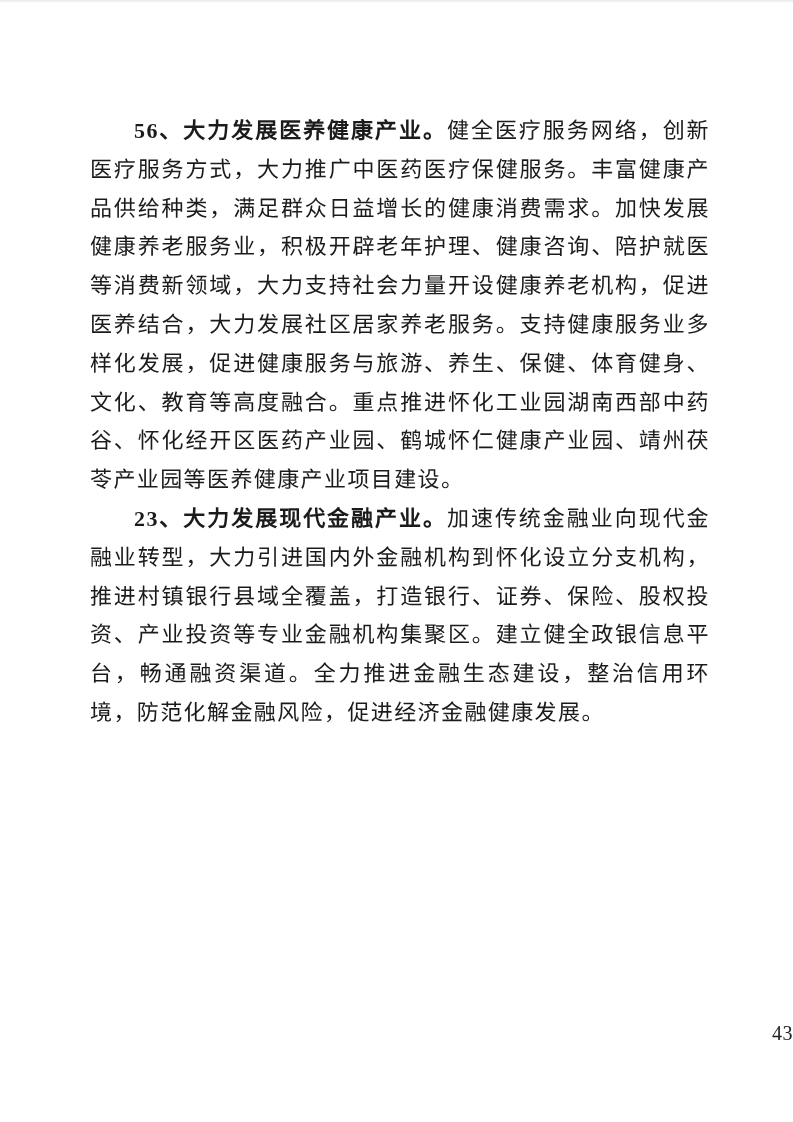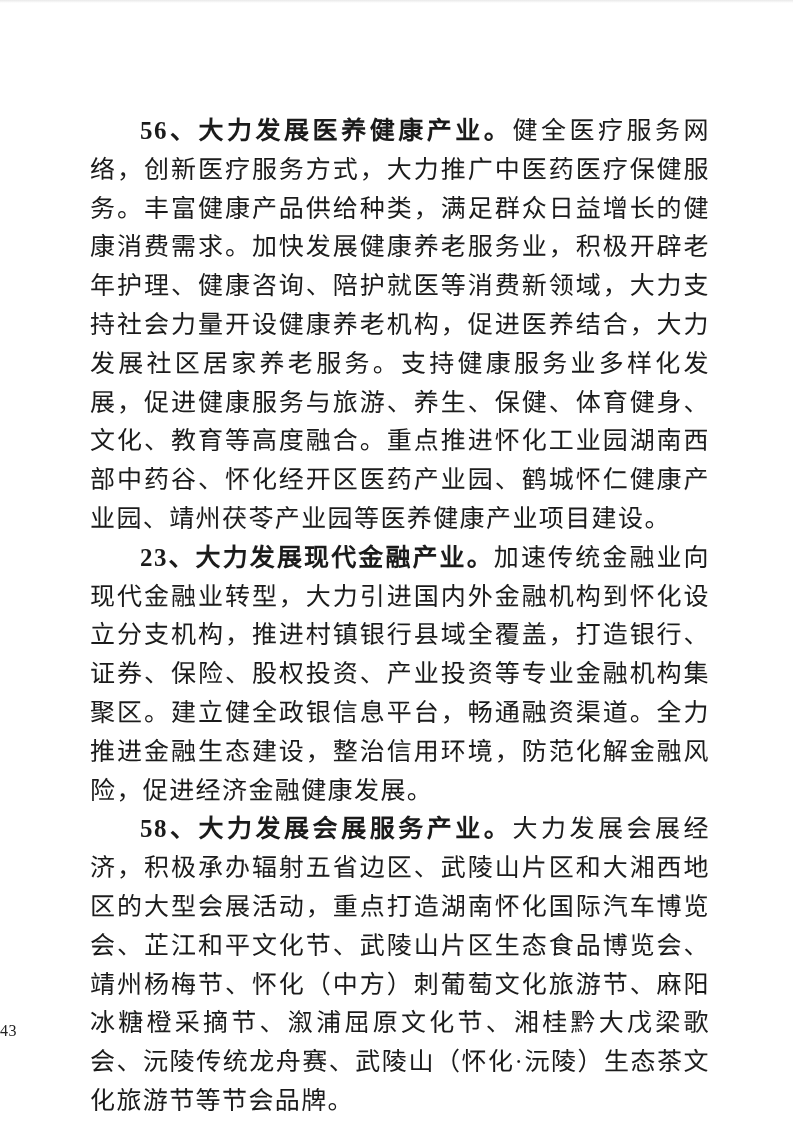--- a/index.html
+++ b/index.html
@@ -26,52 +26,51 @@
     background: linear-gradient(#e9e9e9, #ffffff);
   }
   .content {
     position: absolute;
     top: 112px;
     left: 90px;
     width: 620px;
   }
   .para {
     margin: 0;
-    font-size: 25px;
+    font-size: 22px;
     line-height: 38.8px;
     letter-spacing: 1.4px;
     text-align: justify;
     text-justify: inter-ideograph;
     text-indent: 2em;
   }
   .para-heading {
     font-weight: 700;
   }
   .para-body {
     font-weight: 400;
   }
   .page-number {
     position: absolute;
     top: 1022px;
     left: 0;
     width: 100%;
-    text-align: left;
-    font-size: 16px;
+    text-align: right;
+    font-size: 20px;
     letter-spacing: 0.5px;
     color: #222222;
   }
 </style>
 </head>
 <body>
 
 <div class="page">
   <div class="scan-edge"></div>
 
   <div class="content">
     <p class="para"><span class="para-heading">56、大力发展医养健康产业。</span><span class="para-body">健全医疗服务网络，创新医疗服务方式，大力推广中医药医疗保健服务。丰富健康产品供给种类，满足群众日益增长的健康消费需求。加快发展健康养老服务业，积极开辟老年护理、健康咨询、陪护就医等消费新领域，大力支持社会力量开设健康养老机构，促进医养结合，大力发展社区居家养老服务。支持健康服务业多样化发展，促进健康服务与旅游、养生、保健、体育健身、文化、教育等高度融合。重点推进怀化工业园湖南西部中药谷、怀化经开区医药产业园、鹤城怀仁健康产业园、靖州茯苓产业园等医养健康产业项目建设。</span></p>
 
     <p class="para"><span class="para-heading">23、大力发展现代金融产业。</span><span class="para-body">加速传统金融业向现代金融业转型，大力引进国内外金融机构到怀化设立分支机构，推进村镇银行县域全覆盖，打造银行、证券、保险、股权投资、产业投资等专业金融机构集聚区。建立健全政银信息平台，畅通融资渠道。全力推进金融生态建设，整治信用环境，防范化解金融风险，促进经济金融健康发展。</span></p>
 
-    <p class="para"><span class="para-heading">58、大力发展会展服务产业。</span><span class="para-body">大力发展会展经济，积极承办辐射五省边区、武陵山片区和大湘西地区的大型会展活动，重点打造湖南怀化国际汽车博览会、芷江和平文化节、武陵山片区生态食品博览会、靖州杨梅节、怀化（中方）刺葡萄文化旅游节、麻阳冰糖橙采摘节、溆浦屈原文化节、湘桂黔大戊梁歌会、沅陵传统龙舟赛、武陵山（怀化·沅陵）生态茶文化旅游节等节会品牌。</span></p>
   </div>
 
   <div class="page-number">43</div>
 </div>
 
 </body></html>

